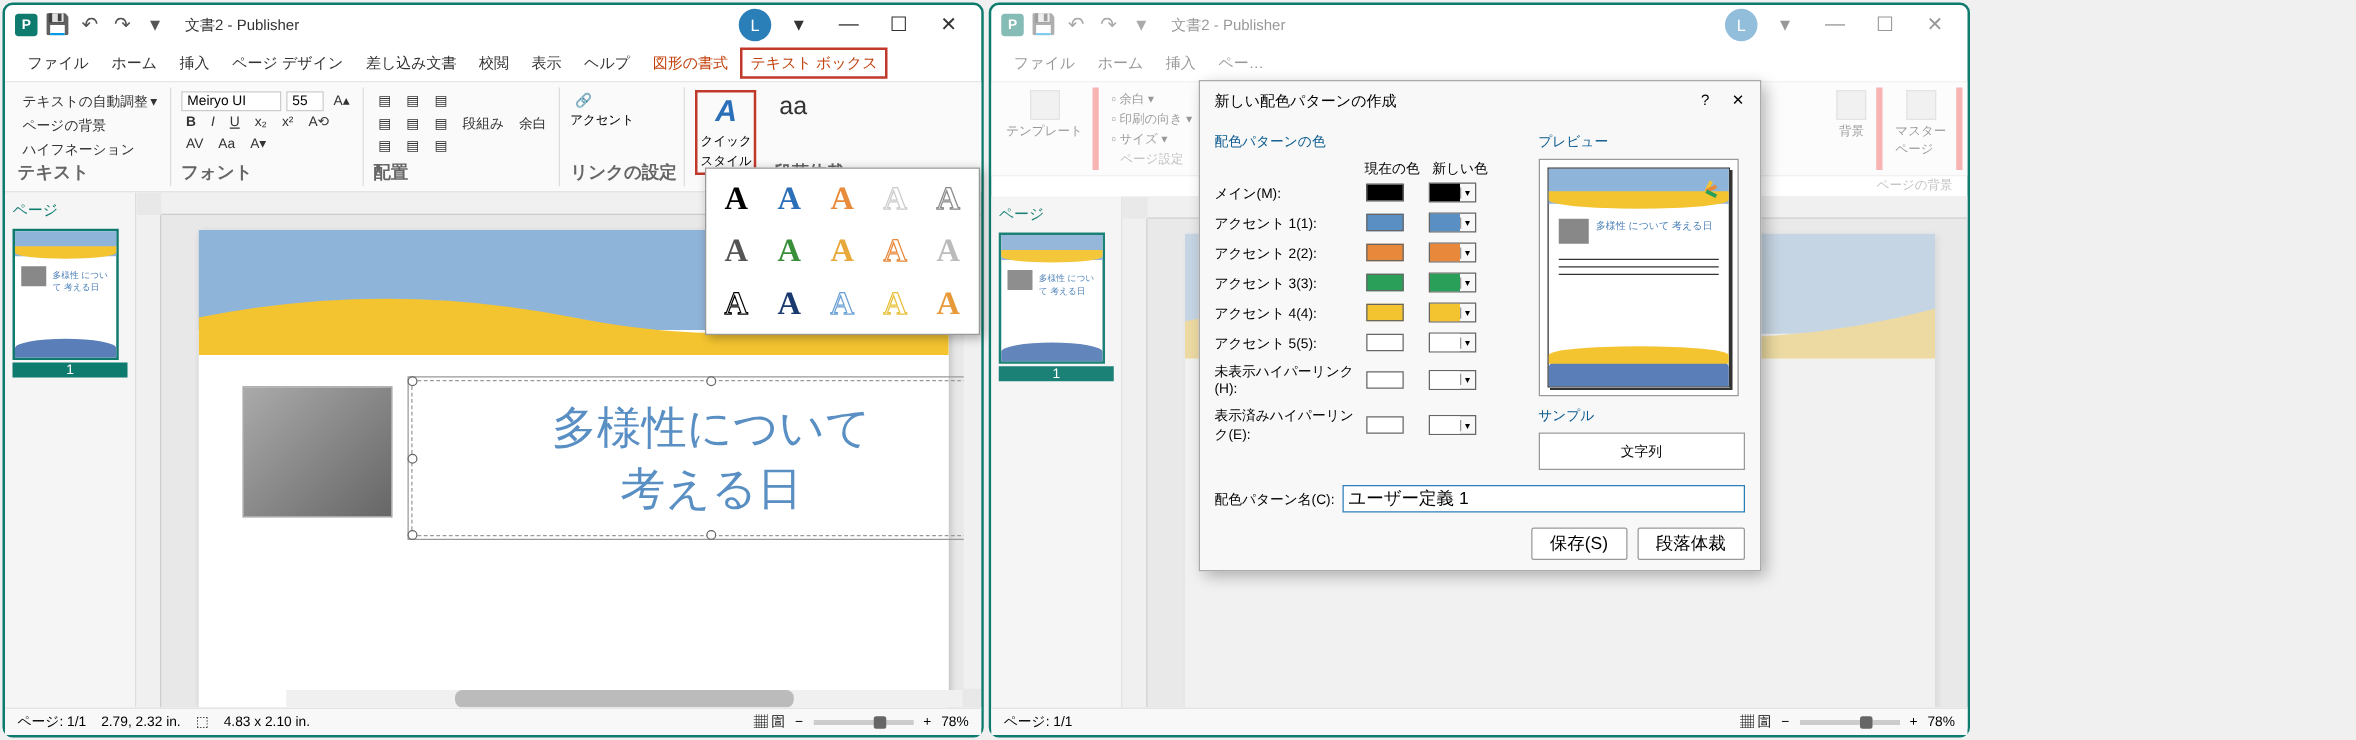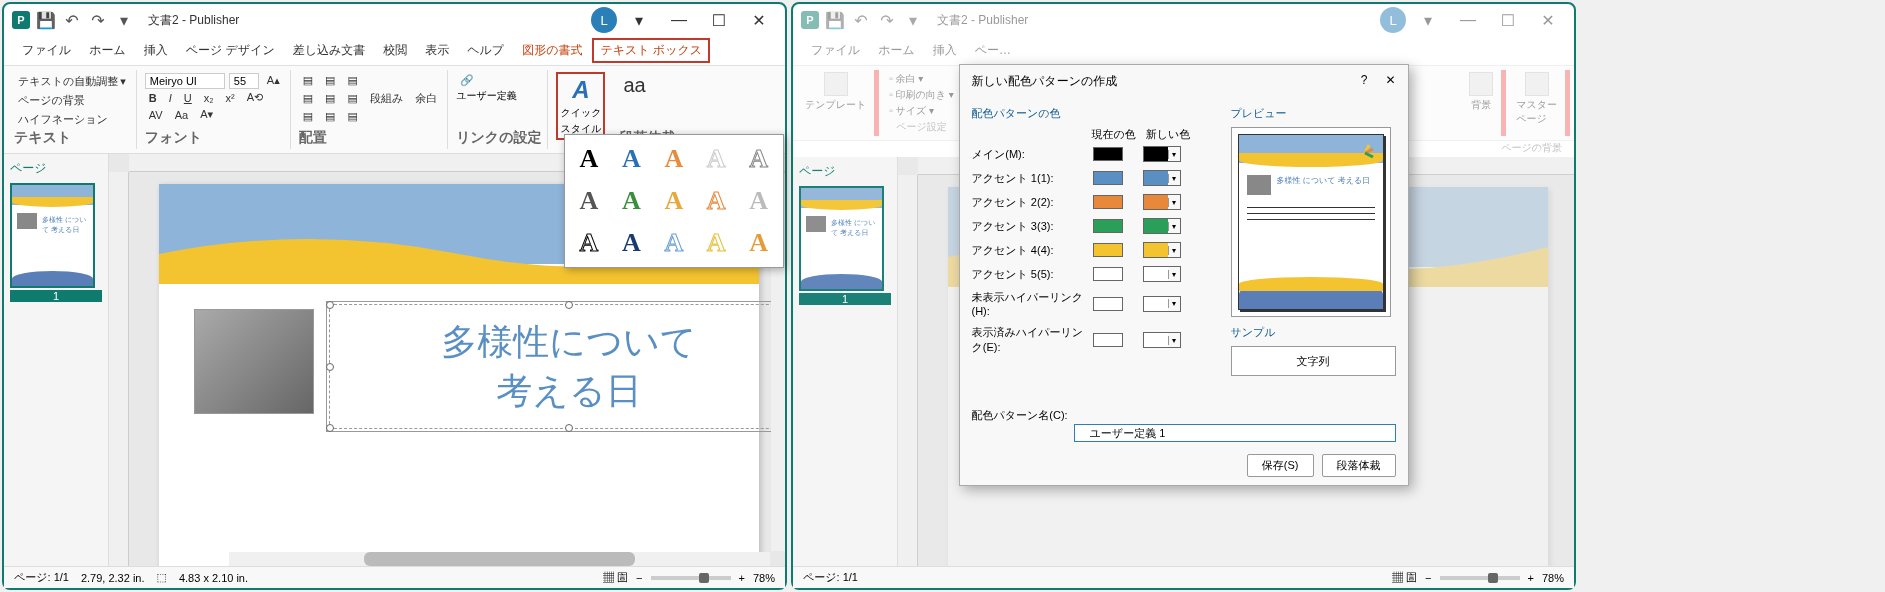--- a/index.html
+++ b/index.html
@@ -83,23 +83,23 @@
 .color-label { width: 115px; }
 .color-swatch { width: 30px; height: 14px; border: 1px solid #666; }
 .color-combo { width: 38px; height: 16px; border: 1px solid #666; display: flex; align-items: center; }
 .color-combo-sw { width: 24px; height: 100%; }
 .color-combo-arrow { width: 12px; border-left: 1px solid #999; text-align: center; font-size: 8px; }
 .col-headers { display: flex; font-size: 11px; margin-left: 120px; gap: 10px; margin-bottom: 4px; }
 .preview-box { border: 1px solid #999; background: #fff; width: 160px; height: 190px; position: relative; padding: 6px; }
 .preview-thumb { border: 1px solid #333; width: 100%; height: 100%; position: relative; box-shadow: 2px 2px 0 #333; }
 .sample-box { border: 1px solid #999; background: #fff; height: 30px; display: flex; align-items: center; justify-content: center; font-size: 11px; margin-top: 6px; }
 .scheme-name-row { display: flex; align-items: center; gap: 6px; font-size: 11px; margin: 4px 12px; }
-.scheme-name-input { flex: 1; border: 1px solid #2a7fb8; padding: 2px 15px; font-size: 11px; margin-top: 36px; }
+.scheme-name-input { flex: 1; border: 1px solid #2a7fb8; padding: 2px 4px; font-size: 14px; }
 .dialog-buttons { display: flex; justify-content: flex-end; gap: 8px; padding: 8px 12px; }
-.dlg-btn { border: 1px solid #999; background: #fff; padding: 3px 14px; font-size: 11px; border-radius: 2px; }
+.dlg-btn { border: 1px solid #999; background: #fff; padding: 3px 14px; font-size: 14px; border-radius: 2px; }
 
 .ribbon-r { display: flex; padding: 4px; border-bottom: 1px solid #ddd; background: #fafafa; gap: 2px; opacity: 0.4; }
 .rr-group { border-right: 5px solid #ef4444; padding: 2px 8px; display: flex; flex-direction: column; align-items: center; font-size: 10px; gap: 2px; }
 .rr-icon { width: 24px; height: 24px; background: #ddd; border: 1px solid #bbb; }
 
 .scrollbar-h { position: absolute; bottom: 0; left: 120px; right: 15px; height: 14px; background: #f0f0f0; }
 .scrollbar-h-thumb { position: absolute; left: 25%; width: 50%; height: 100%; background: #bbb; border-radius: 6px; }
 .scrollbar-v { position: absolute; right: 0; top: 20px; bottom: 15px; width: 14px; background: #f0f0f0; }
 
 .faded-canvas { opacity: 0.95; }
@@ -190,21 +190,21 @@
         <span class="ribbon-control">▤</span>
         <span class="ribbon-control">▤</span>
       </div>
       <div class="ribbon-group-label">配置</div>
     </div>
     <div class="ribbon-group">
       <div class="ribbon-row">
           <span class="ribbon-control">🔗</span>
         </div>
       <div class="ribbon-row">
-          <span style="font-size:10px">ユーザー定義</span>
+          <span style="font-size:10px">アクセント</span>
         </div>
       <div class="ribbon-group-label">リンクの設定</div>
     </div>
     <div class="ribbon-group" style="border-right:none">
       <div class="quick-style">
         <span class="quick-style-icon" style="color:#2a6fb8;font-style:italic">A</span>
         <span style="font-size:10px">クイック</span>
         <span style="font-size:10px">スタイル</span>
       </div>
     </div>

